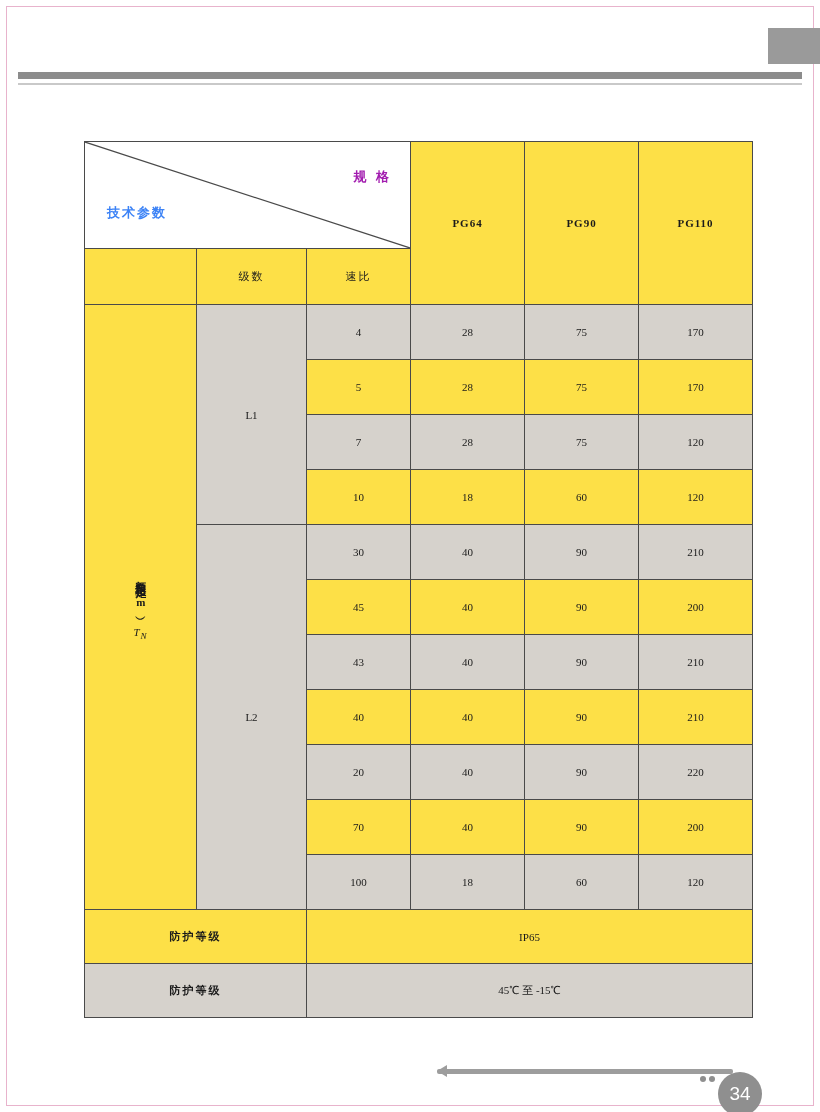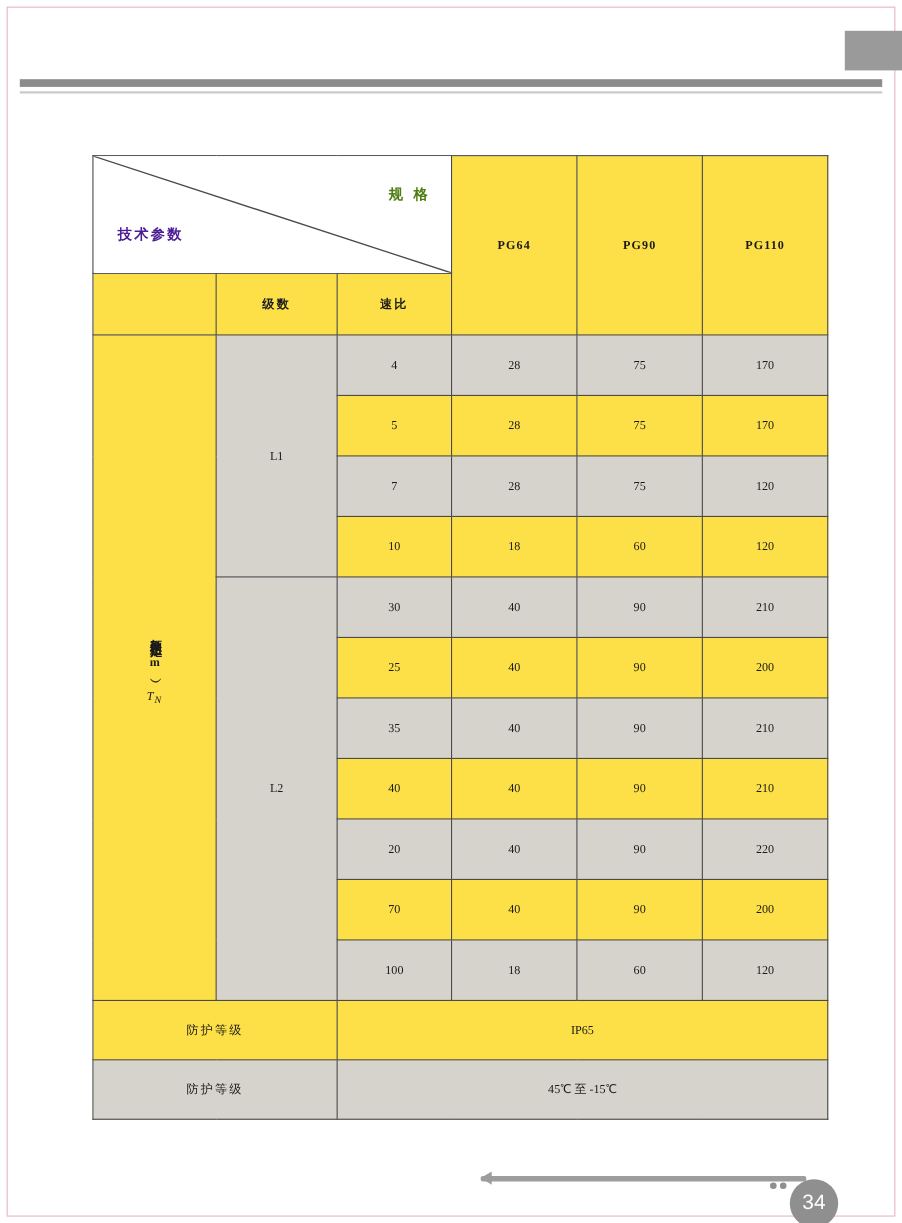--- a/index.html
+++ b/index.html
@@ -100,42 +100,42 @@
     pointer-events: none;
   }
   .diag .spec-label {
     position: absolute;
     right: 18px;
     top: 26px;
     font-size: 13px;
     letter-spacing: 3px;
     font-weight: bold;
     font-family: "Liberation Sans", sans-serif;
-    color: #4d7c0f;
+    color: #a21caf;
   }
   .diag .param-label {
     position: absolute;
     left: 22px;
     bottom: 26px;
     font-size: 13px;
     letter-spacing: 2px;
     font-weight: bold;
     font-family: "Liberation Sans", sans-serif;
-    color: #4c1d95;
+    color: #3b82f6;
   }
   .model-head {
     font-size: 13px;
     font-weight: bold;
     letter-spacing: 1px;
     font-family: "Liberation Sans", sans-serif;
   }
   .sub-head {
     height: 55px;
     font-size: 13px;
-    font-weight: bold;
+    font-weight: normal;
     letter-spacing: 2px;
     font-family: "Liberation Sans", sans-serif;
   }
   .data-row td { height: 54px; }
   .torque-cell {
     font-size: 12px;
     font-weight: bold;
     font-family: "Liberation Sans", sans-serif;
     line-height: 1.15;
     letter-spacing: 1px;
@@ -155,21 +155,21 @@
     margin-top: 12px;
   }
   .stage-cell {
     font-size: 12px;
     font-family: "Liberation Serif", serif;
     margin-top: 12px;
   }
   .footer-label {
     height: 53px;
     font-size: 13px;
-    font-weight: normal;
+    font-weight: bold;
     letter-spacing: 2px;
     font-family: "Liberation Sans", sans-serif;
   }
   .footer-value {
     font-size: 12px;
     font-family: "Liberation Serif", serif;
   }
 
   
   .pg-bar {
@@ -292,27 +292,27 @@
       </tr>
 
       <tr class="data-row">
         <td rowspan="7" class="stage-cell shaded">L2</td>
         <td class="shaded">30</td>
         <td class="shaded">40</td>
         <td class="shaded">90</td>
         <td class="shaded">210</td>
       </tr>
       <tr class="data-row">
-        <td class="white">25</td>
+        <td class="white">45</td>
         <td class="white">40</td>
         <td class="white">90</td>
         <td class="white">200</td>
       </tr>
       <tr class="data-row">
-        <td class="shaded">35</td>
+        <td class="shaded">43</td>
         <td class="shaded">40</td>
         <td class="shaded">90</td>
         <td class="shaded">210</td>
       </tr>
       <tr class="data-row">
         <td class="white">40</td>
         <td class="white">40</td>
         <td class="white">90</td>
         <td class="white">210</td>
       </tr>

